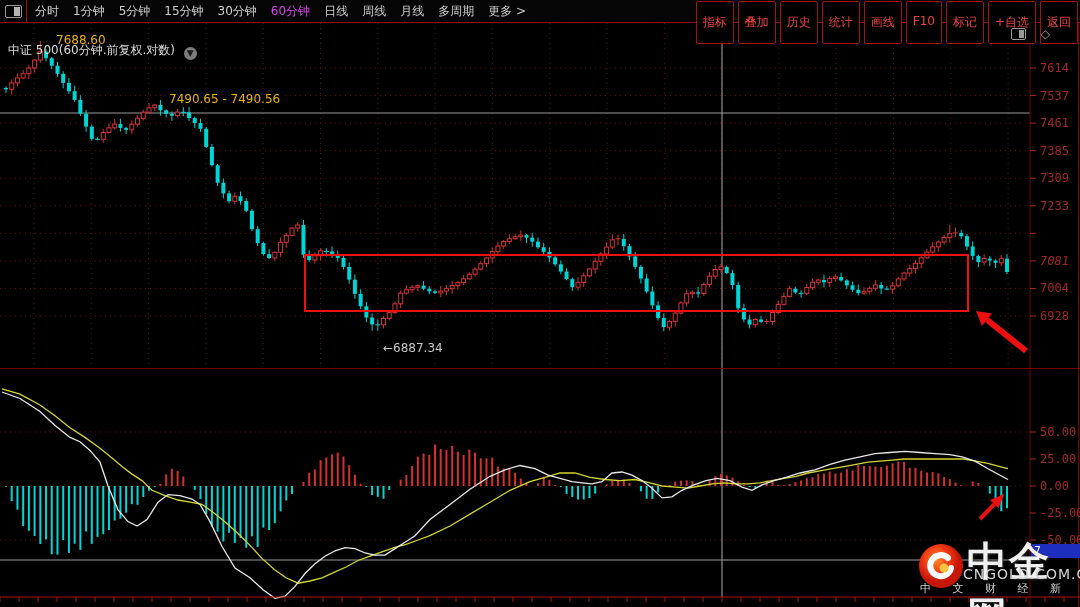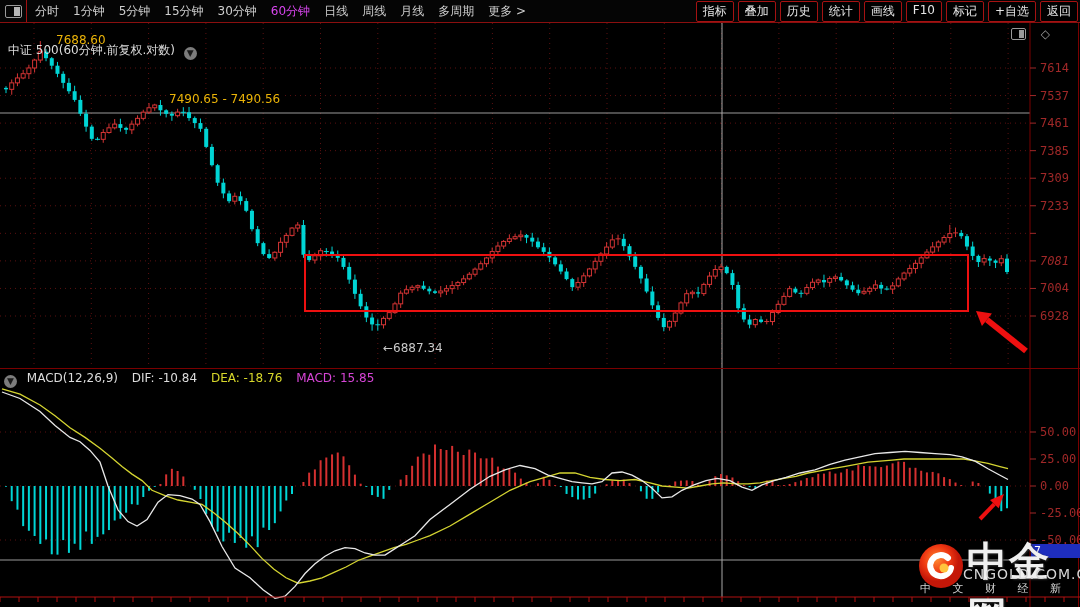--- a/index.html
+++ b/index.html
@@ -8,22 +8,22 @@
   
   #toolbar{position:absolute;left:0;top:0;width:1080px;height:22px;background:#050505;
            border-bottom:1px solid #8a0f0f;display:flex;align-items:center;}
   #win-icon{width:15px;height:11px;border:1px solid #9a9a9a;border-radius:2px;margin:0 4px 0 5px;
             position:relative;}
   #win-icon div{position:absolute;right:1px;top:1px;bottom:1px;width:6px;background:#b5b5b5;}
   #tb-sep{width:1px;height:22px;background:#a01010;margin-right:8px;}
   .period{color:#cfcfcf;font-size:12px;margin-right:14px;white-space:nowrap;cursor:default;}
   .period.active{color:#d946ef;}
   #tb-right{position:absolute;right:2px;top:1px;display:flex;}
-  .tbtn{border:1px solid #a51212;border-radius:2px;color:#e5e5e5;font-size:12px;
-        padding:1px 6px;margin-left:4px;white-space:nowrap;background:#000;}
+  .tbtn{border:1px solid #a51212;border-radius:2px;color:#ef4444;font-size:12px;
+        padding:12px 6px;margin-left:4px;white-space:nowrap;background:#000;}
   
   .abs{position:absolute;}
   #chart-title{left:8px;top:26px;color:#dcdcdc;font-size:12px;margin-top:16px;}
   .chev{display:inline-block;width:13px;height:13px;border-radius:50%;background:#7c7c7c;
         color:#1a1a1a;font-size:9px;line-height:13px;text-align:center;vertical-align:-2px;margin-left:5px;}
   #tr-panel-icon{right:54px;top:28px;width:13px;height:10px;border:1px solid #9a9a9a;border-radius:2px;}
   #tr-panel-icon div{position:absolute;right:1px;top:1px;bottom:1px;width:5px;background:#9a9a9a;}
   .axis-label{position:absolute;left:1040px;width:38px;color:#a02828;font-size:12px;
               font-family:"DejaVu Sans Mono","Liberation Mono",monospace;letter-spacing:0px;}
   .price-note{position:absolute;color:#eab308;font-size:12px;white-space:nowrap;}
@@ -745,27 +745,20 @@
       <div class="axis-label" style="top: 309px;">6928</div>
     </div>
   <div id="macd-axis">
       <div class="axis-label" style="top: 425px;">50.00</div>
       <div class="axis-label" style="top: 452px;">25.00</div>
       <div class="axis-label" style="top: 479px;">0.00</div>
       <div class="axis-label" style="top: 506px;">-25.00</div>
       <div class="axis-label" style="top: 533px;">-50.00</div>
     </div>
 
-  <div class="abs" id="macd-header">
-    <span class="chev" style="margin-right:6px;margin-left:0;">▼</span>
-    <span class="c-white">MACD(12,26,9)</span>
-    <span class="c-white">DIF: -10.84</span>
-    <span class="c-yellow">DEA: -18.76</span>
-    <span class="c-mag">MACD: 15.85</span>
-  </div>
 
   <div class="abs" id="price-tag">7</div>
 
   <svg class="abs" style="left:917px;top:541px;" width="50" height="50">
     <defs>
         <radialGradient id="lg" cx="40%" cy="35%">
           <stop offset="0%" stop-color="#ff8a30"></stop>
           <stop offset="60%" stop-color="#ef3812"></stop>
           <stop offset="100%" stop-color="#c41708"></stop>
         </radialGradient>

